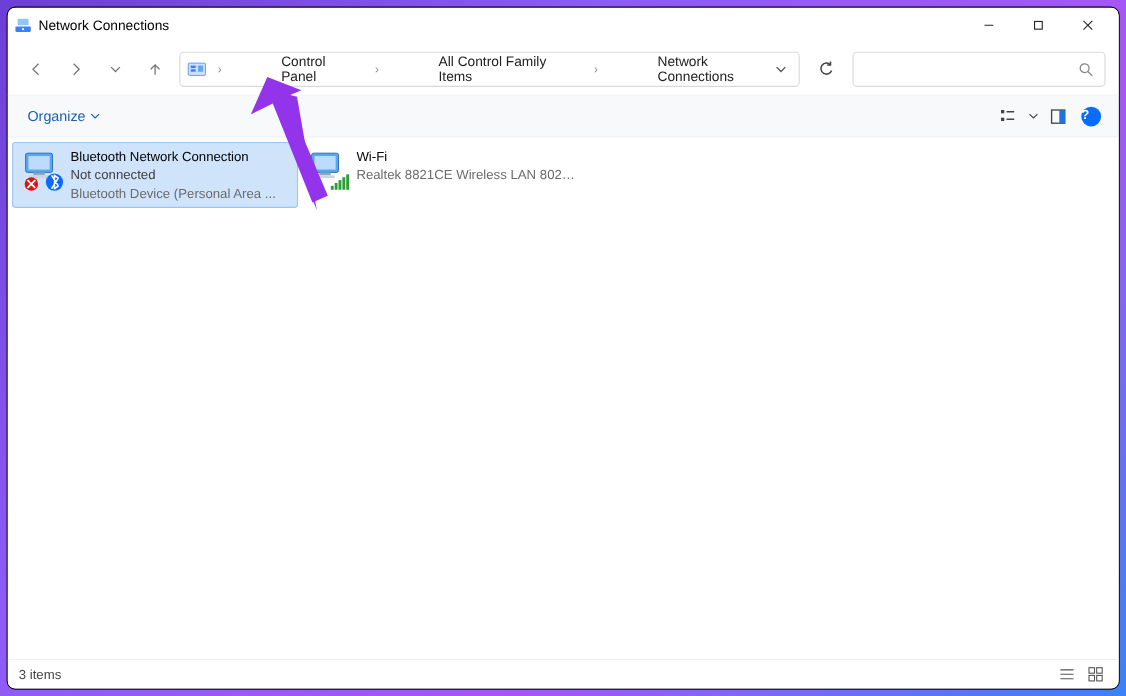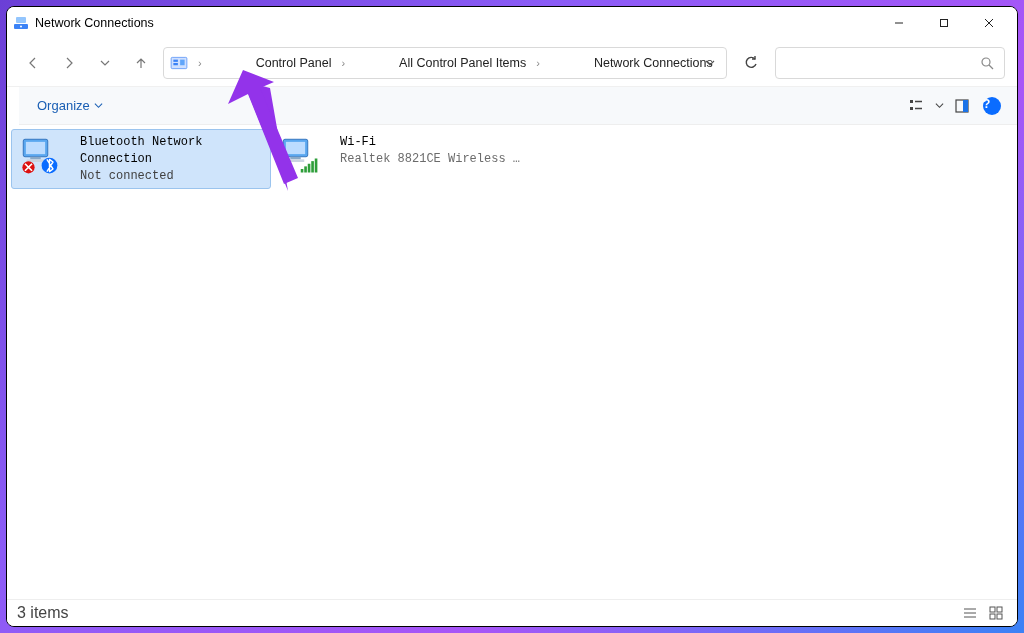--- a/index.html
+++ b/index.html
@@ -81,62 +81,60 @@
     display:flex; align-items:center; justify-content:flex-end; padding:0 10px; color:#888;
   }
 
   .toolbar {
     height: 38px;
     display:flex; align-items:center;
     padding: 0 10px;
     background: #f7f9fb;
     border-bottom: 1px solid #eee;
     font-size: 13px;
-    margin-left: 12px;
   }
   .toolbar .organize { color:#1a5fb4; padding:4px 8px; display:flex; align-items:center; gap:4px;}
   .toolbar .spacer { flex:1; }
   .toolbar .tbtn { width:30px; height:30px; display:flex; align-items:center; justify-content:center; color:#444; }
   .toolbar .help { color:#fff; background:#0a6cff; border-radius:50%; width:18px; height:18px; font-size:12px; font-weight:bold;}
 
   .content {
     flex:1;
     background:#fff;
     padding: 4px 0 0 4px;
     display:flex;
     align-items:flex-start;
     gap: 0;
     position: relative;
   }
   .conn {
     width: 260px;
     padding: 4px 6px;
     display:flex;
     align-items:flex-start;
-    gap: 20px;
+    gap: 4px;
     border: 1px solid transparent;
     border-radius: 3px;
-    font-family: Liberation Mono, monospace;
   }
   .conn.selected { background:#cfe4fb; border:1px solid #9bc4ee;}
   .conn .cicon { width:42px; height:42px; flex-shrink:0; position:relative;}
   .conn .cicon svg { width:42px; height:42px; }
   .conn .labels { display:flex; flex-direction:column; font-size:12px; line-height:1.4; overflow:hidden;}
   .conn .labels .l1 { color:#000;}
   .conn .labels .l2 { color:#404040;}
   .conn .labels .l3 { color:#6b6b6b; white-space:nowrap; text-overflow:ellipsis; overflow:hidden;}
 
   .statusbar {
     height: 26px;
     background:#fff;
     border-top:1px solid #eee;
     display:flex;
     align-items:center;
     padding: 13px 10px;
-    font-size:16px; color:#444;
+    font-size:12px; color:#444;
   }
   .statusbar .spacer{flex:1;}
   .sbtn {width:22px;height:22px;display:flex;align-items:center;justify-content:center;color:#555;margin-left:4px;}
 
   
   .arrow-annot {
     position:absolute;
     left: 228px; top: 66px;
     pointer-events:none;
     z-index: 50;
@@ -202,21 +200,21 @@
         <svg viewBox="0 0 16 16">
             <rect x="1" y="3" width="14" height="10" rx="1" fill="#cfe0ff" stroke="#3b82f6" stroke-width="0.6"></rect>
             <rect x="3" y="5" width="4" height="2" fill="#3b82f6"></rect>
             <rect x="3" y="8" width="4" height="2" fill="#3b82f6"></rect>
             <rect x="9" y="5" width="4" height="5" fill="#60a5fa"></rect>
           </svg>
       </span>
       <span class="chev">›</span>
       <span class="bcitem">Control Panel</span>
       <span class="chev">›</span>
-      <span class="bcitem">All Control Panel Items</span>
+      <span class="bcitem">All Control Family Items</span>
       <span class="chev">›</span>
       <span class="bcitem">Network Connections</span>
       <span class="dropdown-toggle">
         <svg width="12" height="12" viewBox="0 0 12 12">
             <path d="M2 4 L6 8 L10 4" fill="none" stroke="currentColor" stroke-width="1.2"></path>
           </svg>
       </span>
     </div>
 
     <div class="refresh">
@@ -276,20 +274,21 @@
           <rect x="10" y="29" width="20" height="3" fill="#cbd5e1"></rect>
           <circle cx="12" cy="38" r="7" fill="#d11"></circle>
           <path d="M8 34 L16 42 M16 34 L8 42" stroke="#fff" stroke-width="2"></path>
           <circle cx="36" cy="36" r="9" fill="#0a6cff"></circle>
           <path d="M33 29 L40 40 L36 43 L36 29 L40 32 L33 43" fill="none" stroke="#fff" stroke-width="1.6" stroke-linejoin="round"></path>
         </svg>
       </div>
       <div class="labels">
         <span class="l1">Bluetooth Network Connection</span>
         <span class="l2">Not connected</span>
+        <span class="l3">Bluetooth Device (Personal Area ...</span>
       </div>
     </div>
 
 
     <div class="conn">
       <div class="cicon">
         <svg viewBox="0 0 48 48">
           <rect x="6" y="6" width="28" height="20" rx="2" fill="#5aa7ef" stroke="#2b6db8"></rect>
           <rect x="9" y="9" width="22" height="14" fill="#bcdcff"></rect>
           <rect x="14" y="26" width="12" height="3" fill="#8aa9c7"></rect>

